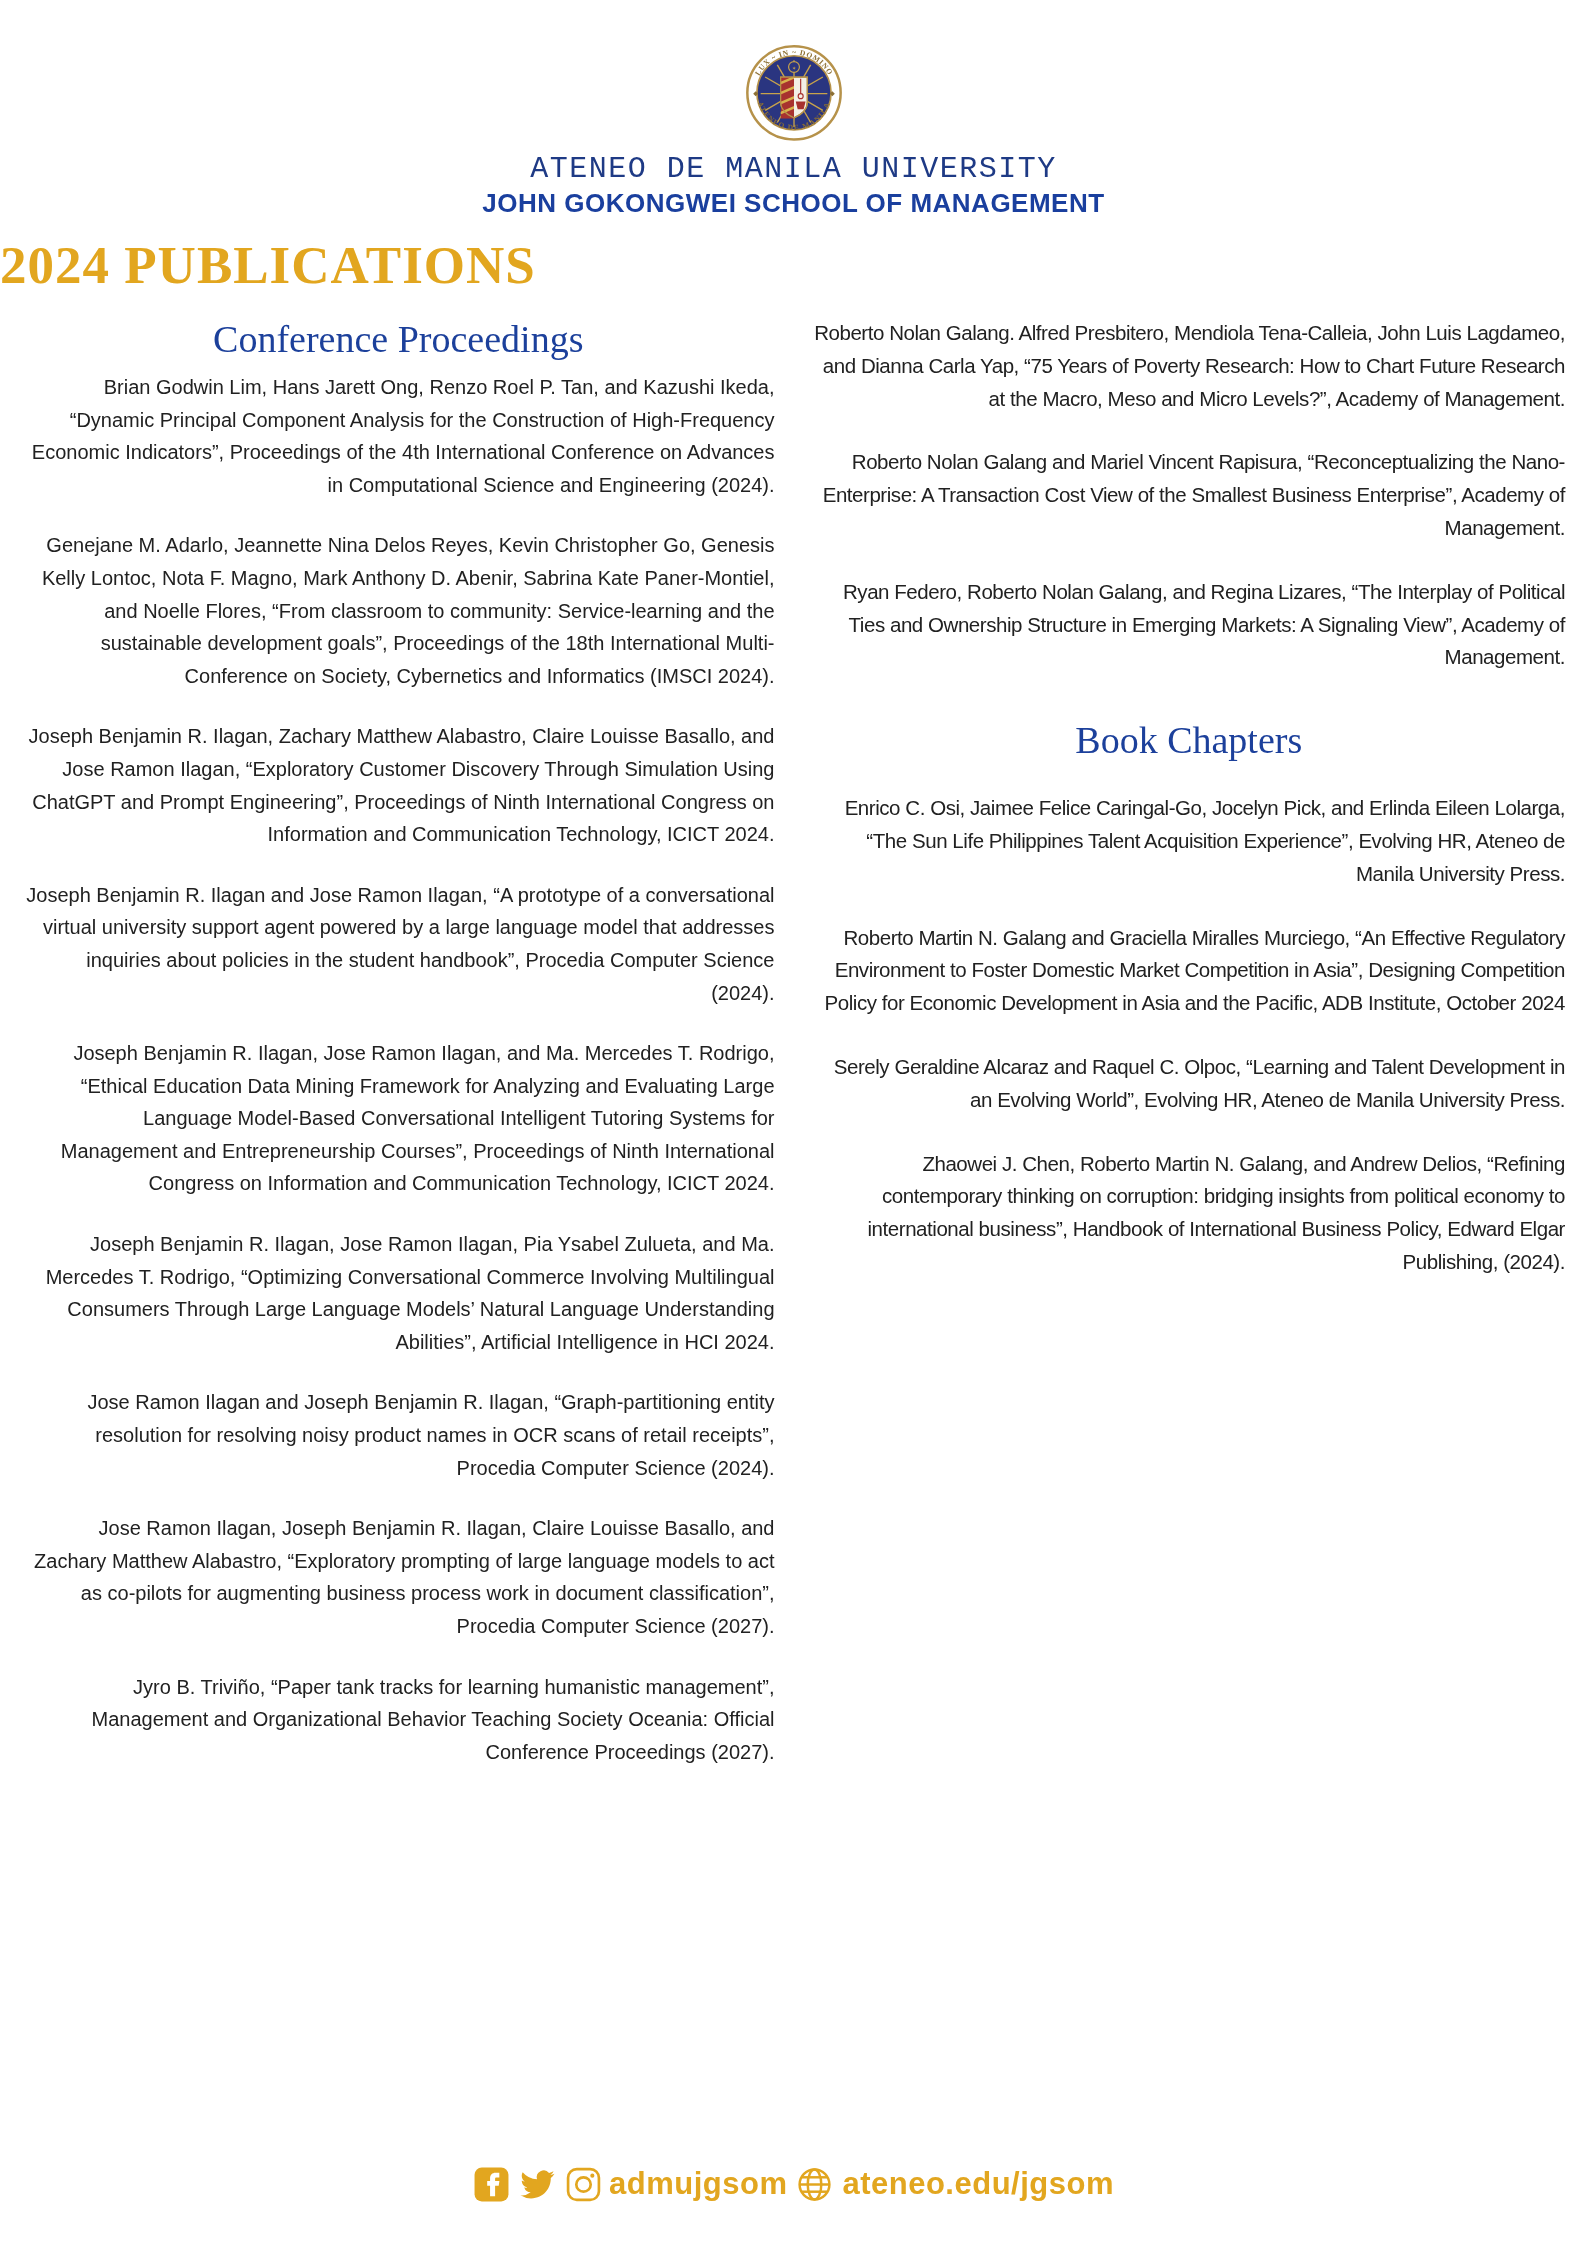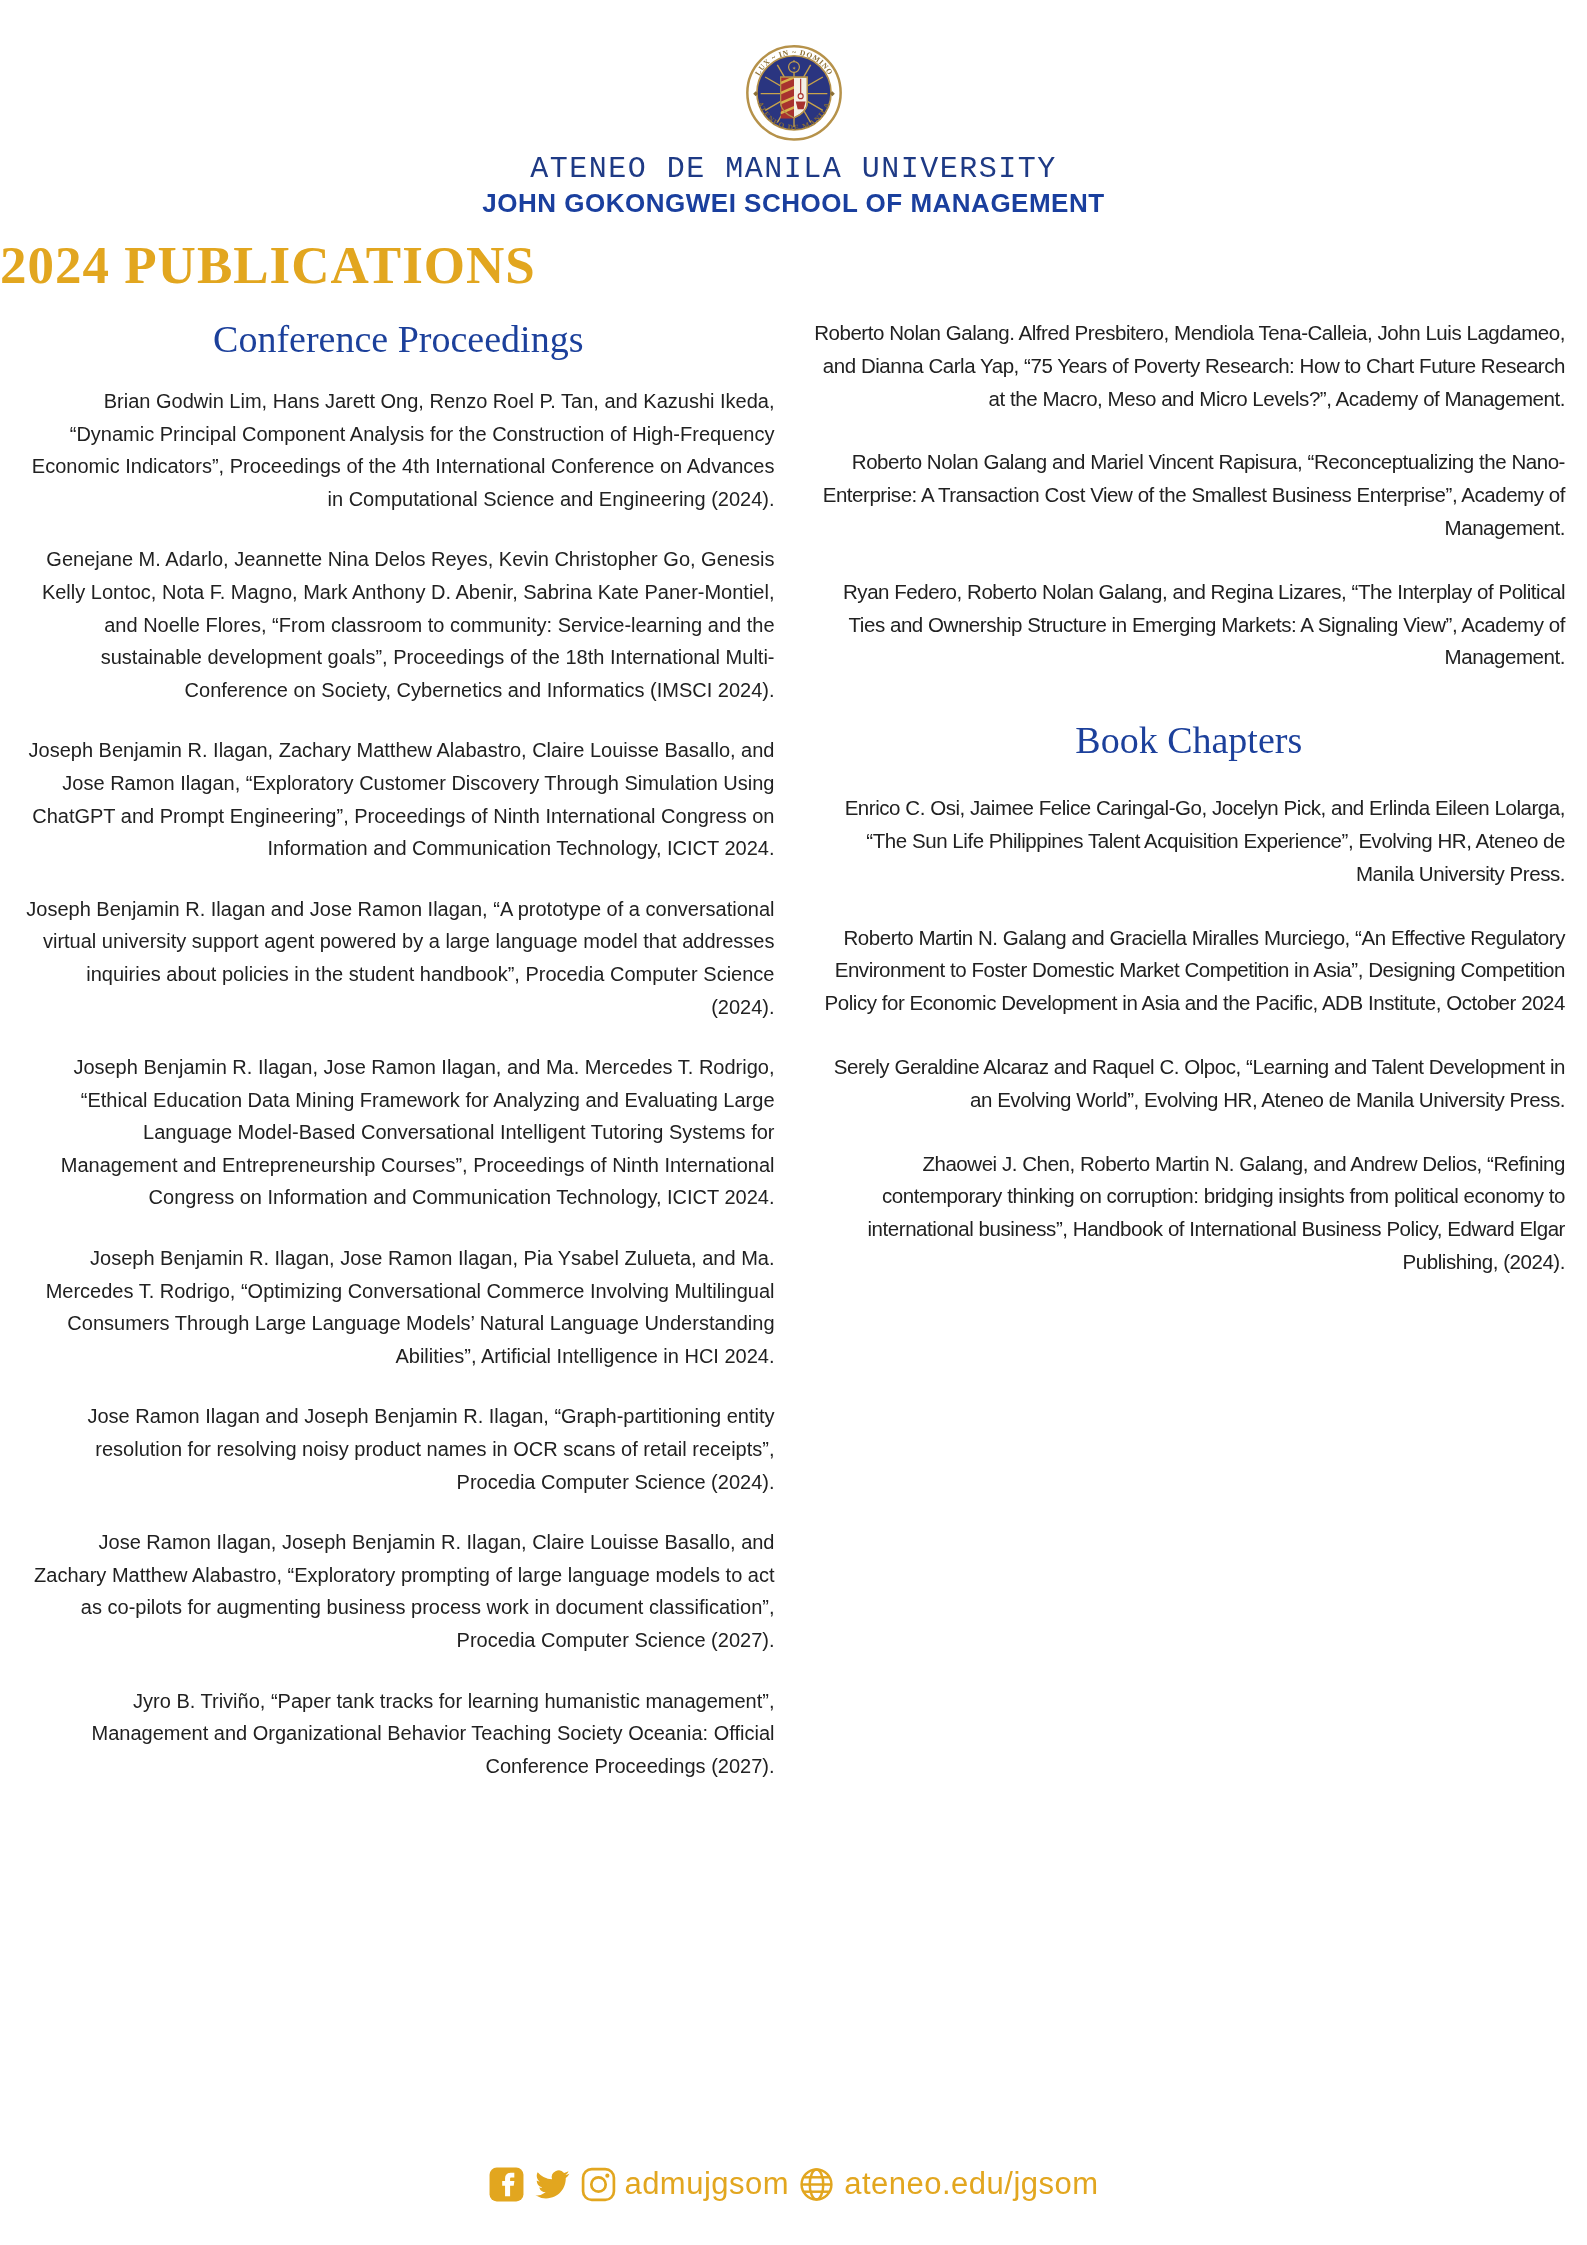--- a/index.html
+++ b/index.html
@@ -43,21 +43,21 @@
   }
 
   
   .columns{display:flex;gap:38px;padding:0 22px;margin-top:22px;}
   .col{flex:1;min-width:0;}
   .section-heading{
     text-align:center;
     font-family:"Liberation Serif",serif;
     font-weight:400;font-size:38px;
     color:var(--blue-heading,#1C409B);
-    margin-bottom:24px;
+    margin-bottom:10px;
   }
   .entry{
     text-align:right;
     font-size:20px;line-height:1.63;
     margin-bottom:28px;
   }
   .col-right .entry{
     font-size:20.5px;
     letter-spacing:-.45px;
     font-stretch:semi-condensed;
@@ -69,21 +69,21 @@
   
   .footer{
     position:absolute;left:0;right:0;bottom:42px;
     display:flex;align-items:center;justify-content:center;
     gap:9px;
     color:var(--gold,#E2A61F);
   }
   .footer .icon{display:block;width:37px;height:37px;}
   .footer .icon.small-gap{margin-right:-2px;}
   .footer-text{
-    font-size:31px;font-weight:400;letter-spacing:.5px;
+    font-size:31px;font-weight:700;letter-spacing:.5px;
     color:var(--gold,#E2A61F);
     line-height:1;
     padding-bottom:3px;
   }
 </style>
 </head>
 <body>
 
 <div class="page">
 

